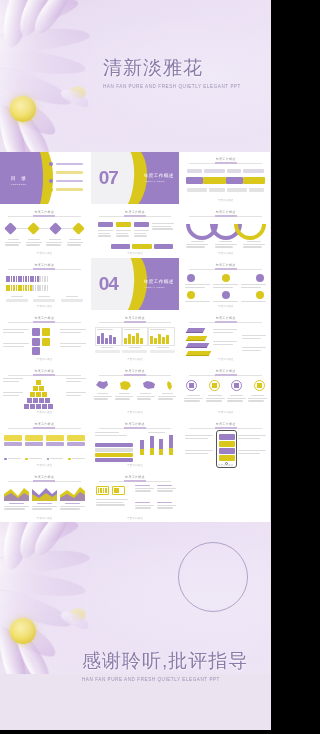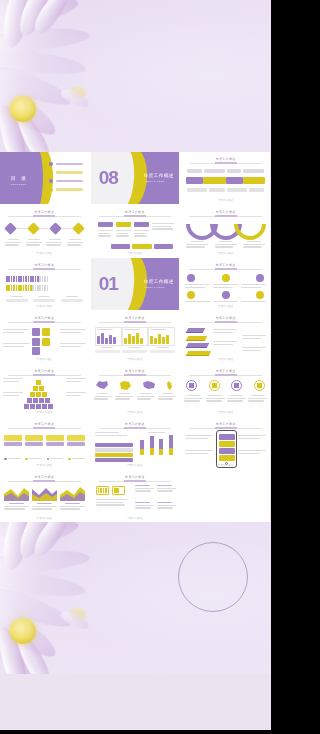--- a/index.html
+++ b/index.html
@@ -92,20 +92,24 @@
       <div class="petal" style="left:6px;top:-22px;width:22px;height:70px;transform:rotate(10deg);"></div>
       <div class="petal" style="left:26px;top:-26px;width:20px;height:64px;transform:rotate(22deg);"></div>
       <div class="petal" style="left:44px;top:-20px;width:18px;height:58px;transform:rotate(34deg);"></div>
       <div class="petal" style="left:2px;top:104px;width:20px;height:62px;transform:rotate(-16deg);"></div>
       <div class="petal" style="left:24px;top:108px;width:18px;height:58px;transform:rotate(-28deg);"></div>
       <div class="disc" style="left:10px;top:96px;width:26px;height:26px;"></div>
       <div class="smallpetal" style="left:70px;top:86px;width:16px;height:12px;transform:rotate(18deg);"></div>
       <div class="petal" style="left:60px;top:92px;width:30px;height:12px;transform:rotate(26deg);opacity:.85;"></div>
       <div class="haze"></div>
     </div>
+    <div class="hero-text">
+      <div class="hero-title">清新淡雅花</div>
+      <div class="hero-sub">HAN FAN PURE AND FRESH QUIETLY ELEGANT PPT</div>
+    </div>
   </div>
 
   <div class="grid">
 
     <div class="slide">
       <div class="toc-left"></div>
       <div class="toc-sw"></div>
       <div class="toc-sw2"></div>
       <div class="toc-title">
         <div>目 录</div>
@@ -128,21 +132,21 @@
           <span class="toc-dot" style="background:#d9c71c"></span>
           <span class="toc-bar" style="background:#ecdf8d"></span>
         </div>
       </div>
     </div>
 
     <div class="slide div-s">
       <div class="rightfill"></div>
       <div class="swoosh"></div>
       <div class="swoosh2"></div>
-      <div class="div-num">08</div>
+      <div class="div-num">07</div>
       <div class="div-txt">
         <div class="zh">年度工作概述</div>
         <div class="en">ANNUAL  WORK</div>
       </div>
     </div>
 
     <div class="slide">
       <div class="hdr">
         <div class="hdr-t">年度工作概述</div>
         <div class="hdr-rule"></div>
@@ -334,21 +338,21 @@
             <div class="txl" style="width:100%;height:3px;background:#e8e8e8"></div>
           </div>
       </div>
       <div class="hdr-foot">年度工作概述</div>
     </div>
 
     <div class="slide div-s">
       <div class="rightfill"></div>
       <div class="swoosh"></div>
       <div class="swoosh2"></div>
-      <div class="div-num">01</div>
+      <div class="div-num">04</div>
       <div class="div-txt">
         <div class="zh">年度工作概述</div>
         <div class="en">ANNUAL  WORK</div>
       </div>
     </div>
 
     <div class="slide">
       <div class="hdr">
         <div class="hdr-t">年度工作概述</div>
         <div class="hdr-rule"></div>
@@ -863,16 +867,20 @@
       <div class="petal" style="left:2px;top:104px;width:20px;height:62px;transform:rotate(-16deg);"></div>
       <div class="petal" style="left:24px;top:108px;width:18px;height:58px;transform:rotate(-28deg);"></div>
       <div class="disc" style="left:10px;top:96px;width:26px;height:26px;"></div>
       <div class="smallpetal" style="left:70px;top:86px;width:16px;height:12px;transform:rotate(18deg);"></div>
       <div class="petal" style="left:60px;top:92px;width:30px;height:12px;transform:rotate(26deg);opacity:.85;"></div>
       <div class="haze"></div>
     </div>
     <div class="ring"></div>
   </div>
 
+  <div class="hero-text" style="left:82px;top:648px;z-index:8;">
+    <div class="hero-title">感谢聆听,批评指导</div>
+    <div class="hero-sub">HAN FAN PURE AND FRESH QUIETLY ELEGANT PPT</div>
+  </div>
 
   <div class="edge"></div>
   <div class="edge-b"></div>
 </div>
 
 </body></html>

